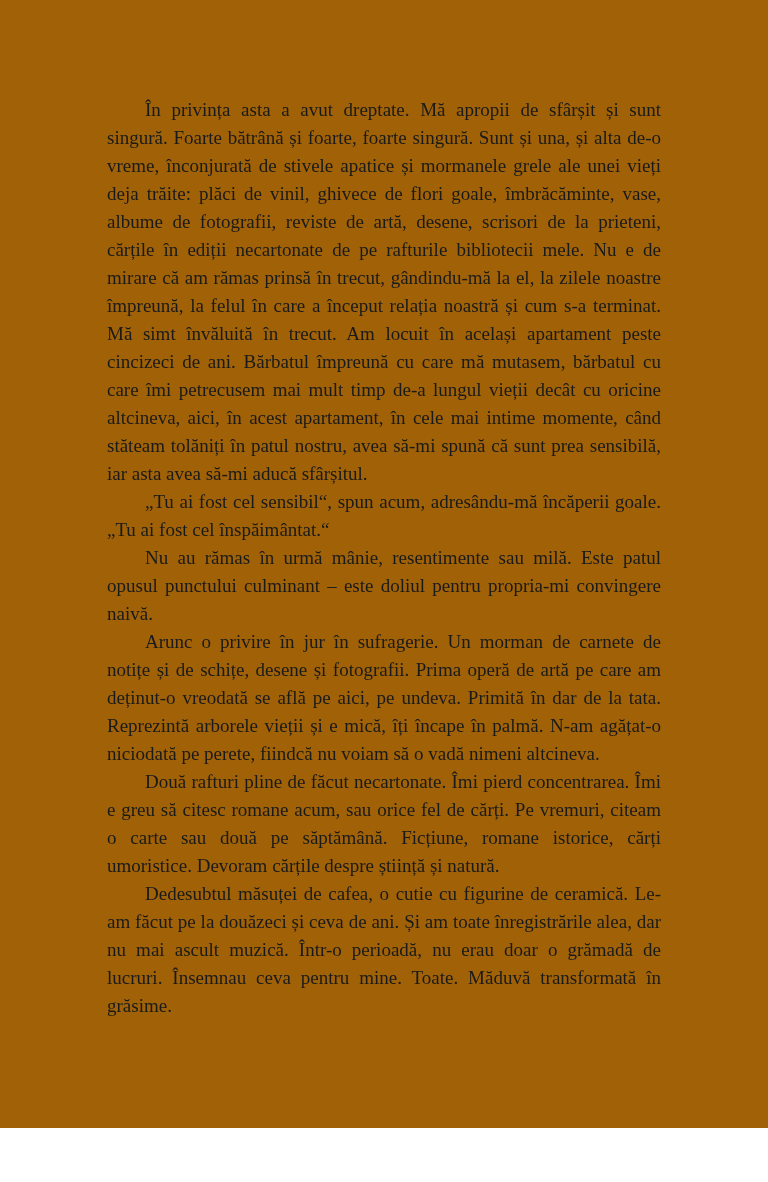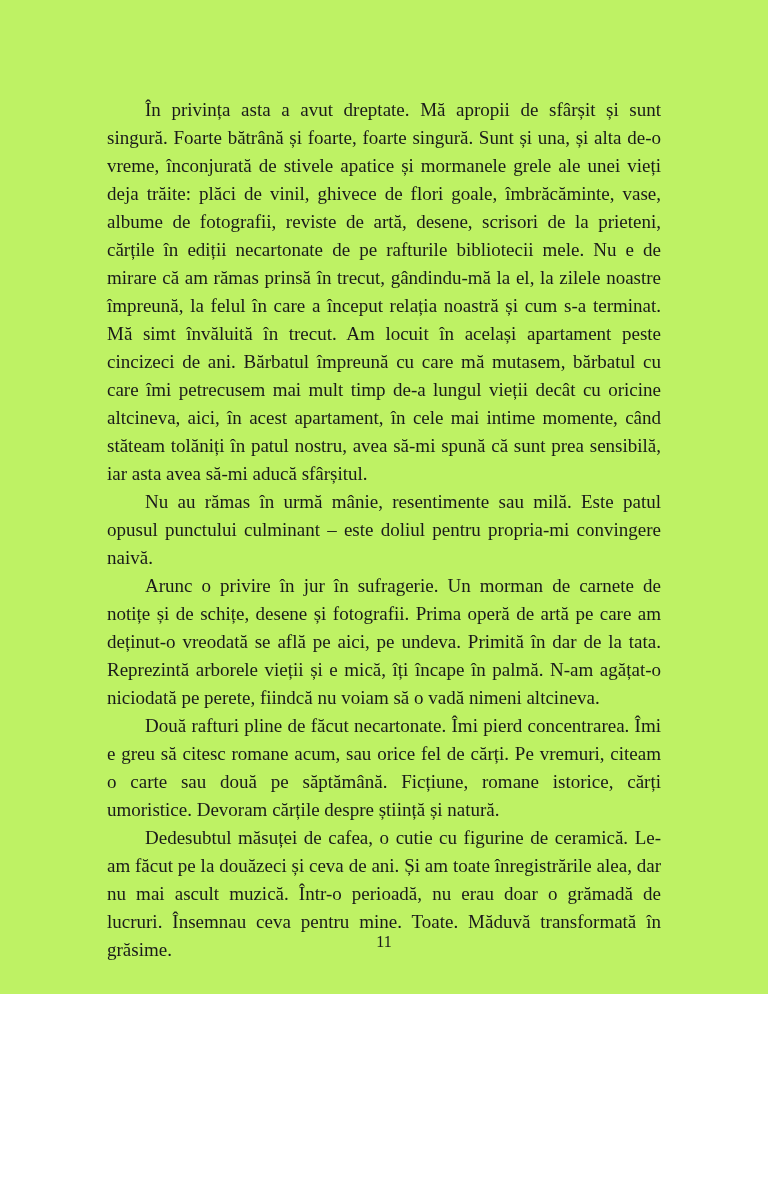--- a/index.html
+++ b/index.html
@@ -3,22 +3,22 @@
   <meta charset="utf-8">
   <style>
     html, body {
       margin: 0;
       padding: 0;
       background: #ffffff;
     }
     .book-page {
       position: relative;
       width: 768px;
-      height: 994px;
-      background: #bef264;
+      height: 1128px;
+      background: #a16207;
       font-family: "Liberation Serif", "DejaVu Serif", serif;
       color: #1a1a1a;
       overflow: hidden;
     }
     .text-block {
       position: absolute;
       left: 107px;
       top: 96px;
       width: 554px;
       font-size: 19px;
@@ -43,19 +43,19 @@
       color: #1a1a1a;
       font-family: "Liberation Serif", "DejaVu Serif", serif;
     }
   </style>
 </head>
 <body>
 
 <div class="book-page">
   <div class="text-block">
     <p>În privința asta a avut dreptate. Mă apropii de sfârșit și sunt singură. Foarte bătrână și foarte, foarte singură. Sunt și una, și alta de-o vreme, înconjurată de stivele apatice și mormanele grele ale unei vieți deja trăite: plăci de vinil, ghivece de flori goale, îmbrăcăminte, vase, albume de fotografii, reviste de artă, desene, scrisori de la prieteni, cărțile în ediții necartonate de pe rafturile bibliotecii mele. Nu e de mirare că am rămas prinsă în trecut, gândindu-mă la el, la zilele noastre împreună, la felul în care a început relația noastră și cum s-a terminat. Mă simt învăluită în trecut. Am locuit în același apartament peste cincizeci de ani. Bărbatul împreună cu care mă mutasem, bărbatul cu care îmi petrecusem mai mult timp de-a lungul vieții decât cu oricine altcineva, aici, în acest apartament, în cele mai intime momente, când stăteam tolăniți în patul nostru, avea să-mi spună că sunt prea sensibilă, iar asta avea să-mi aducă sfârșitul.</p>
+    <p>„Tu ai fost cel sensibil“, spun acum, adresându-mă încăperii goale. „Tu ai fost cel înspăimântat.“</p>
     <p>Nu au rămas în urmă mânie, resentimente sau milă. Este patul opusul punctului culminant – este doliul pentru propria-mi convingere naivă.</p>
     <p>Arunc o privire în jur în sufragerie. Un morman de carnete de notițe și de schițe, desene și fotografii. Prima operă de artă pe care am deținut-o vreodată se află pe aici, pe undeva. Primită în dar de la tata. Reprezintă arborele vieții și e mică, îți încape în palmă. N-am agățat-o niciodată pe perete, fiindcă nu voiam să o vadă nimeni altcineva.</p>
     <p>Două rafturi pline de făcut necartonate. Îmi pierd concentrarea. Îmi e greu să citesc romane acum, sau orice fel de cărți. Pe vremuri, citeam o carte sau două pe săptămână. Ficțiune, romane istorice, cărți umoristice. Devoram cărțile despre știință și natură.</p>
     <p>Dedesubtul măsuței de cafea, o cutie cu figurine de ceramică. Le-am făcut pe la douăzeci și ceva de ani. Și am toate înregistrările alea, dar nu mai ascult muzică. Într-o perioadă, nu erau doar o grămadă de lucruri. Însemnau ceva pentru mine. Toate. Măduvă transformată în grăsime.</p>
   </div>
-  <div class="page-number">11</div>
 </div>
 
 </body></html>

